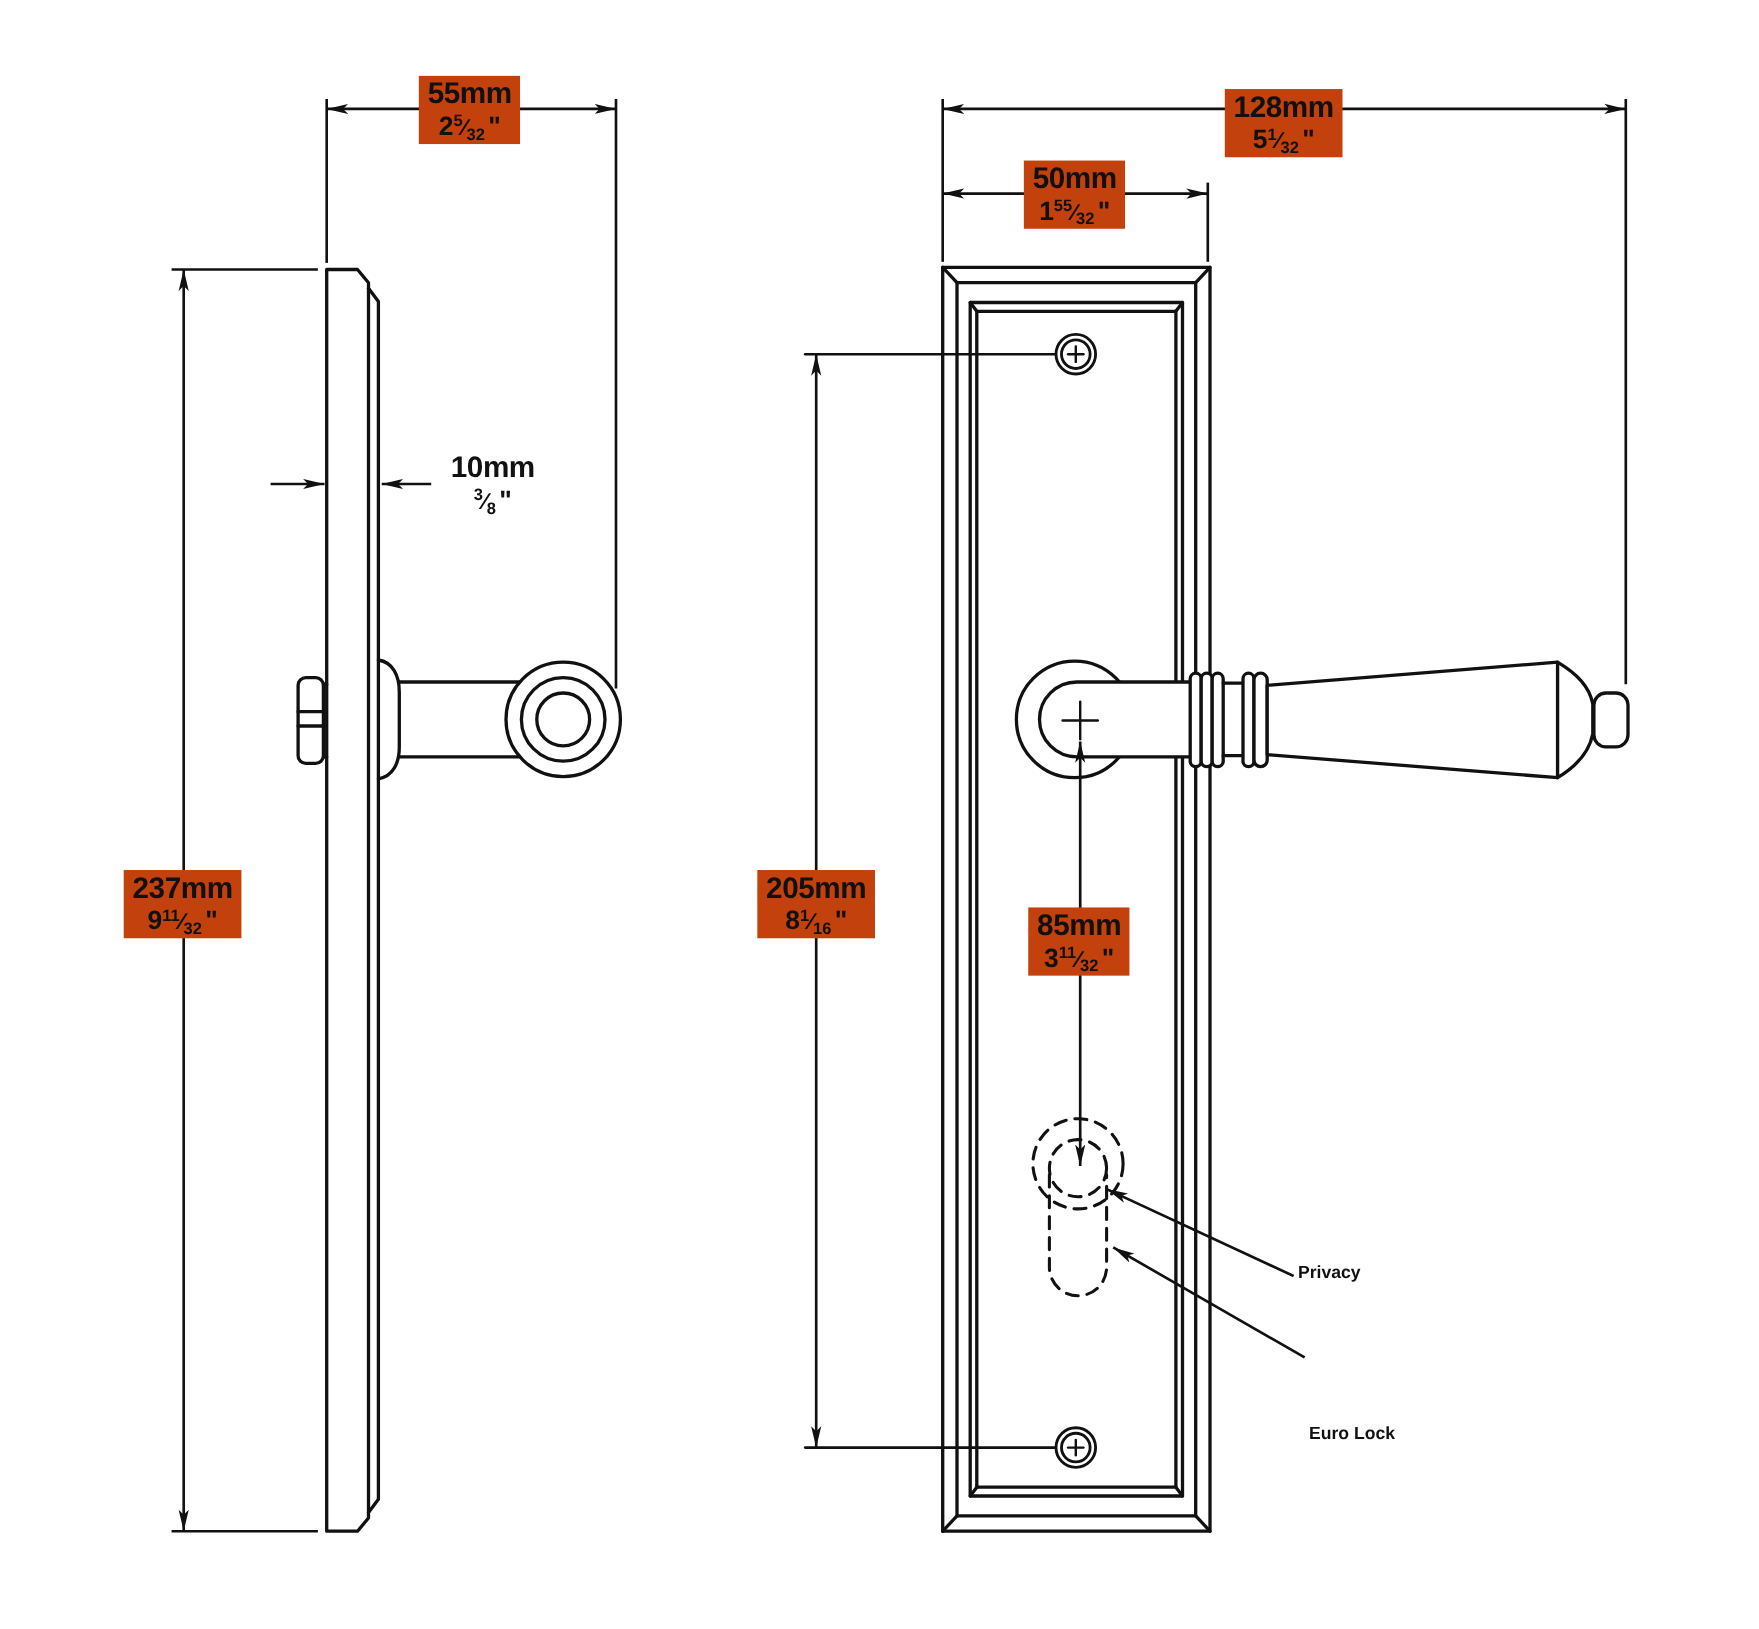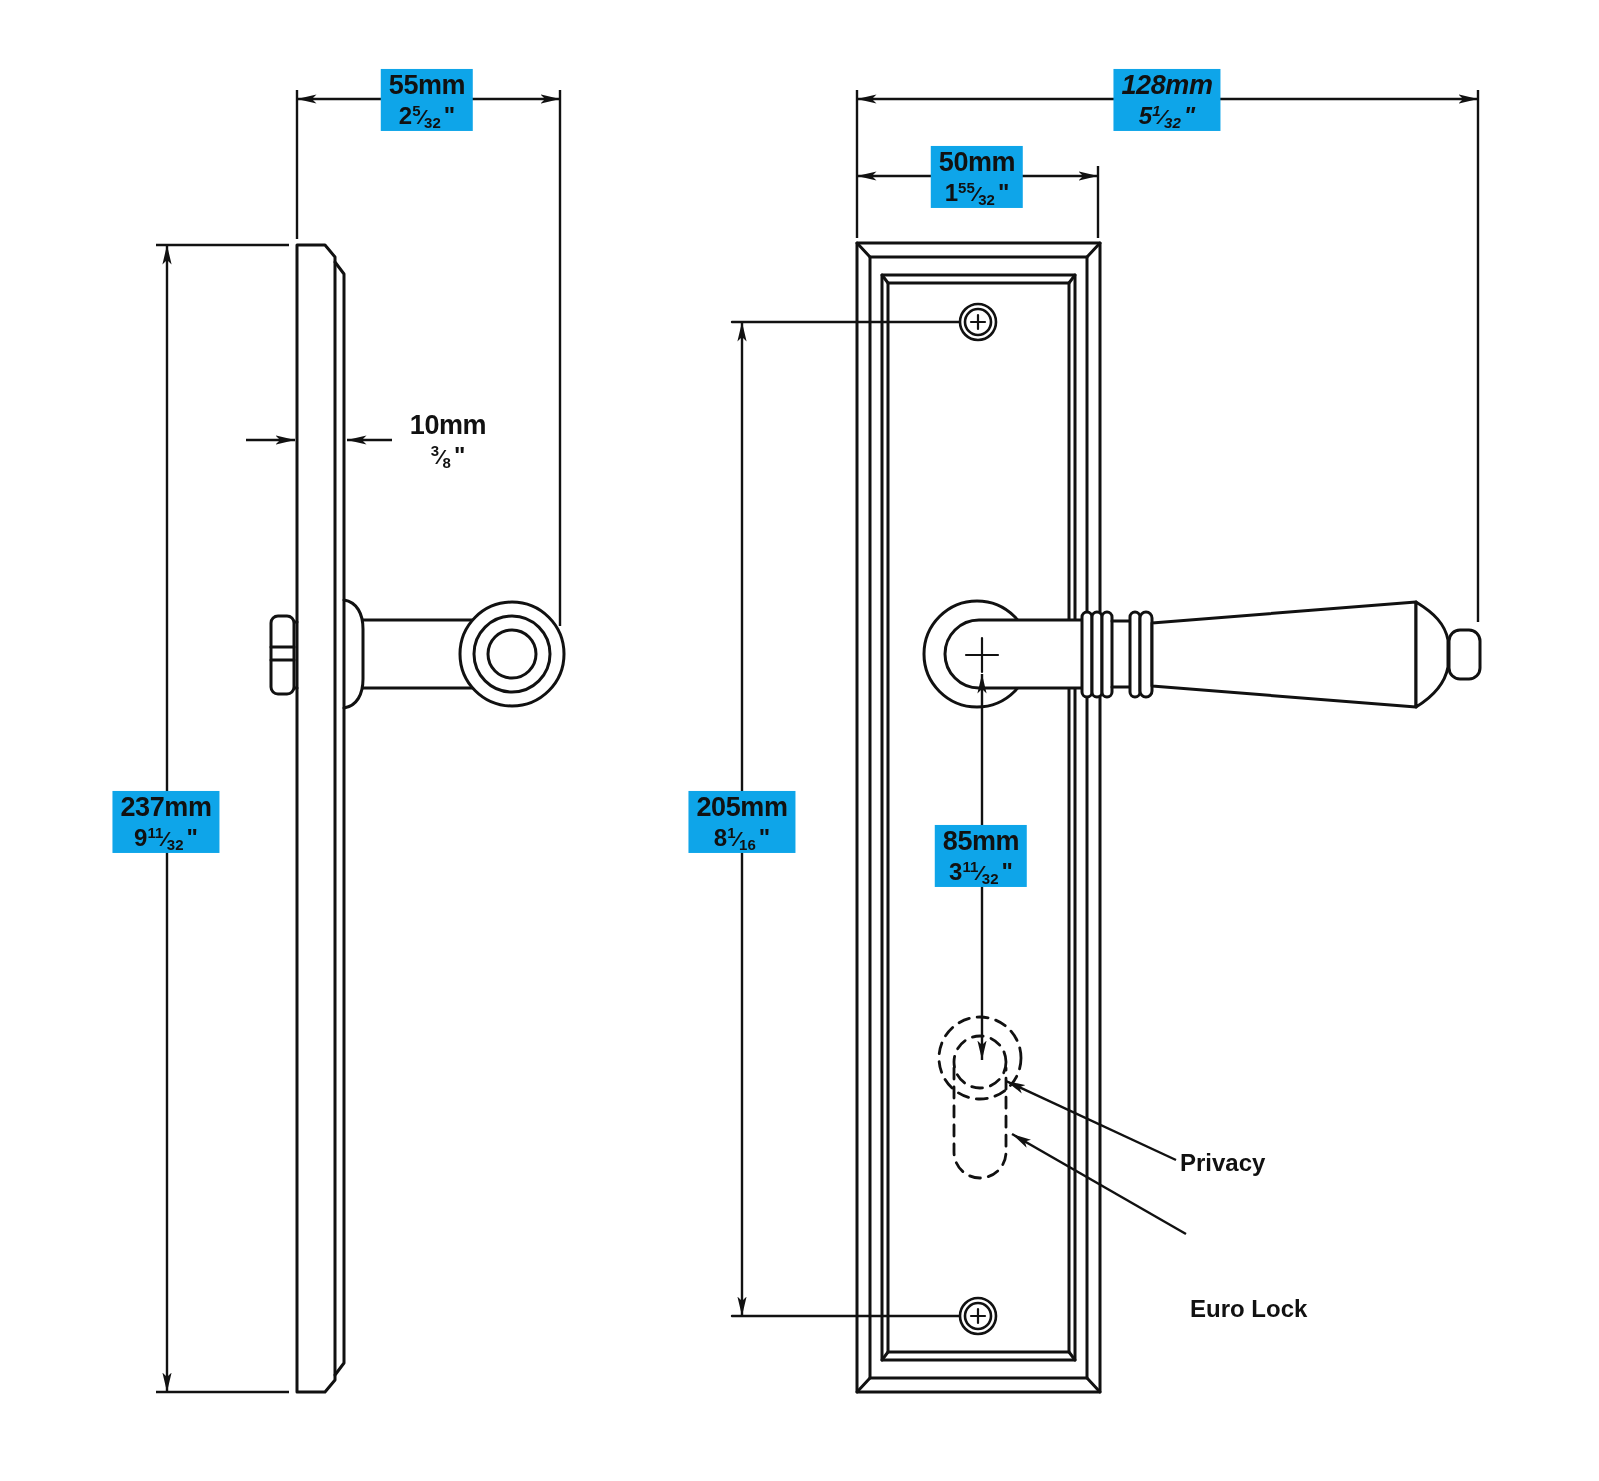--- a/index.html
+++ b/index.html
@@ -9,35 +9,35 @@
     background:#ffffff;
     font-family:"Liberation Sans","DejaVu Sans",sans-serif;
     color:#111111;
     overflow:hidden;
   }
   svg.drawing { position:absolute; left:0; top:0; }
   .dim-label {
     position:absolute;
     transform:translate(-50%,-50%);
     text-align:center;
-    background:#0ea5e9;
+    background:#c2410c;
     line-height:1.1;
     padding:2px 8px;
     white-space:nowrap;
   }
   .dim-label.no-bg { background:transparent; padding:2px 2px; }
   .dim-mm  { font-size:27px; font-weight:700; letter-spacing:-0.4px; }
   .dim-inch{ font-size:24px; font-weight:700; margin-top:2px; }
   .fr-sup  { font-size:15px; position:relative; top:-8px; font-weight:700; }
   .fr-slash{ font-size:21px; font-weight:700; }
   .fr-sub  { font-size:15px; position:relative; top:4px; font-weight:700; }
   .fr-mark { margin-left:3px; }
   .callout {
     position:absolute;
-    font-size:24px; font-weight:700;
+    font-size:16px; font-weight:700;
     white-space:nowrap;
   }
 </style>
 </head>
 <body>
 
 <div class="canvas">
 
 <svg class="drawing" width="1599" height="1481" viewBox="0 0 1599 1481">
   <defs>
@@ -168,21 +168,21 @@
 <div class="dim-label no-bg" style="left:428px; top:440px;margin-left:20px;">
   <div class="dim-mm">10mm</div>
   <div class="dim-inch"><span></span><span class="fr-sup">3</span><span class="fr-slash">⁄</span><span class="fr-sub">8</span><span class="fr-mark">"</span></div>
 </div>
 
 <div class="dim-label" style="left:166px; top:822px;">
   <div class="dim-mm">237mm</div>
   <div class="dim-inch"><span>9</span><span class="fr-sup">11</span><span class="fr-slash">⁄</span><span class="fr-sub">32</span><span class="fr-mark">"</span></div>
 </div>
 
-<div class="dim-label" style="left:1167px; top:100px;font-style:italic;">
+<div class="dim-label" style="left:1167px; top:112px;">
   <div class="dim-mm">128mm</div>
   <div class="dim-inch"><span>5</span><span class="fr-sup">1</span><span class="fr-slash">⁄</span><span class="fr-sub">32</span><span class="fr-mark">"</span></div>
 </div>
 
 <div class="dim-label" style="left:977px; top:177px;">
   <div class="dim-mm">50mm</div>
   <div class="dim-inch"><span>1</span><span class="fr-sup">55</span><span class="fr-slash">⁄</span><span class="fr-sub">32</span><span class="fr-mark">"</span></div>
 </div>
 
 <div class="dim-label" style="left:742px; top:822px;">

